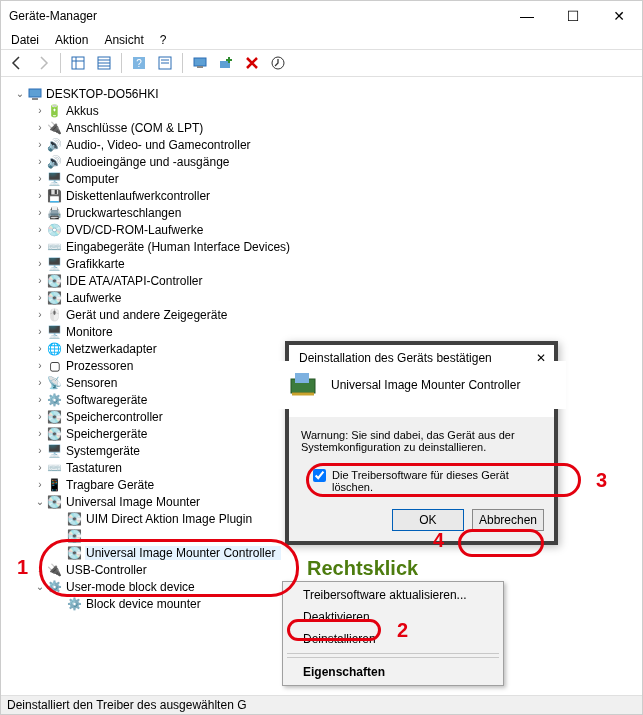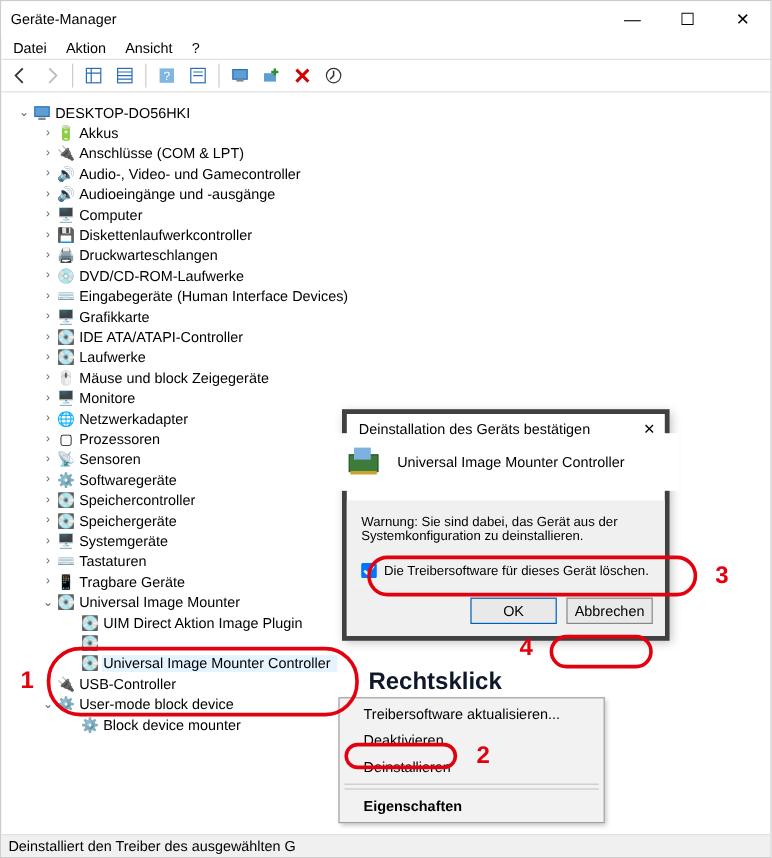--- a/index.html
+++ b/index.html
@@ -140,21 +140,21 @@
     background: #f0f0f0;
   }
   .dlg-row1 {
     display: flex; align-items: center; gap: 10px;
     padding: 6px 0 10px 0;
     background: #fff;
     margin: -8px -12px 8px -12px;
     padding: 10px 12px;
   }
   .dialog .warn { font-size: 11px; margin: 4px 0 16px 0; }
-  .chkrow { display: flex; align-items: flex-end; gap: 6px; font-size: 11px; }
+  .chkrow { display: flex; align-items: flex-start; gap: 6px; font-size: 11px; margin-left: 12px; }
   .chkrow input { width: 13px; height: 13px; margin:0; }
   .dlg-btns {
     display: flex; justify-content: flex-end; gap: 8px;
     padding: 10px 10px 10px 10px;
     background: #f0f0f0;
   }
   .dlg-btn {
     min-width: 72px; height: 22px;
     font-size: 12px;
     border: 1px solid #888;
@@ -170,21 +170,21 @@
   }
   .ann-num {
     position: absolute;
     color: #e3000f;
     font-weight: 700;
     font-size: 20px;
     pointer-events: none;
   }
   .ann-text {
     position: absolute;
-    color: #0f172a;
+    color: #4d7c0f;
     font-weight: 700;
     font-size: 20px;
     pointer-events: none;
   }
 </style>
 </head>
 <body>
 
 <div class="titlebar">
   <span class="title">Geräte-Manager</span>
@@ -335,21 +335,21 @@
       <span class="label">IDE ATA/ATAPI-Controller</span>
     </div>
   <div class="node i2">
       <span class="arrow">›</span>
       <span class="icn">💽</span>
       <span class="label">Laufwerke</span>
     </div>
   <div class="node i2">
       <span class="arrow">›</span>
       <span class="icn">🖱️</span>
-      <span class="label">Mäuse und block Zeigegeräte</span>
+      <span class="label">Gerät und andere Zeigegeräte</span>
     </div>
   <div class="node i2">
       <span class="arrow">›</span>
       <span class="icn">🖥️</span>
       <span class="label">Monitore</span>
     </div>
   <div class="node i2">
       <span class="arrow">›</span>
       <span class="icn">🌐</span>
       <span class="label">Netzwerkadapter</span>

